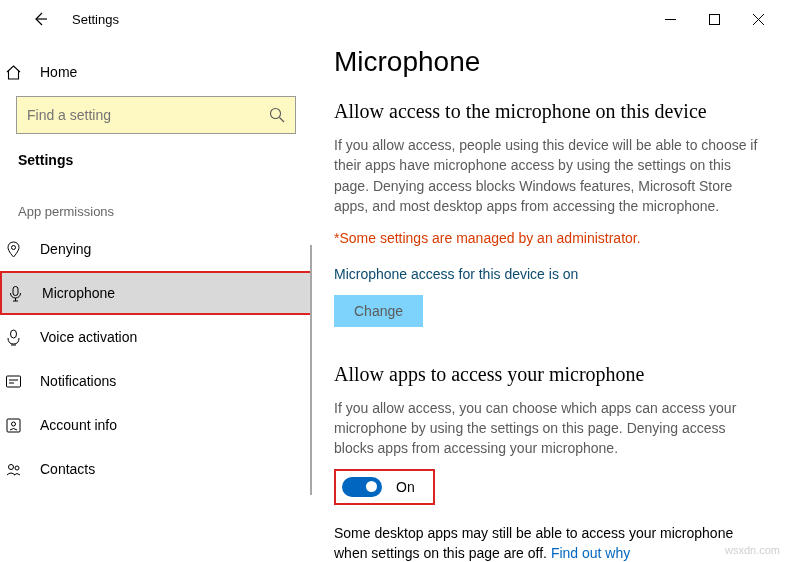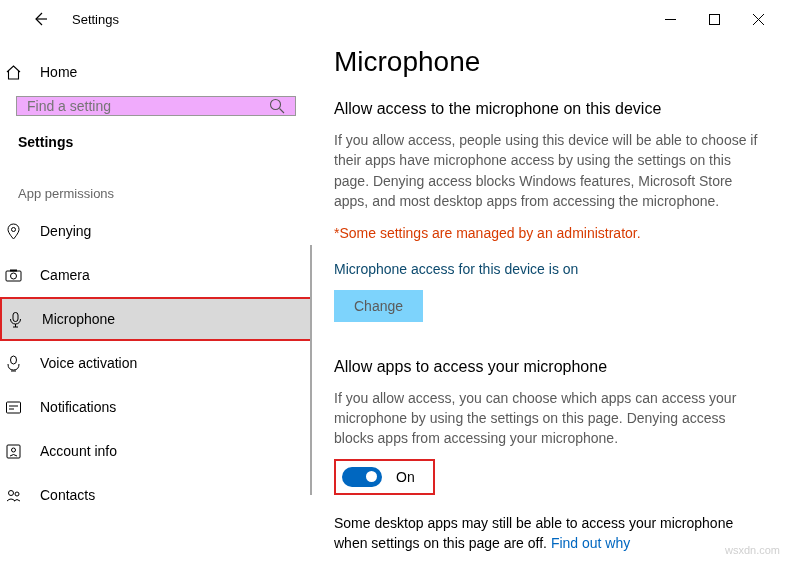--- a/index.html
+++ b/index.html
@@ -14,33 +14,33 @@
     .main-layout { display: flex; height: calc(562px - 38px); }
     
     .sidebar { width: 312px; display: flex; flex-direction: column; padding-top: 12px; position: relative; }
     .sidebar-inner { position: relative; height: 100%; overflow: hidden; }
     .nav-item { height: 44px; display: flex; align-items: center; padding: 0 4px; gap: 18px; font-size: 14px; color: #000; }
     .nav-item.selected { background: #d9d9d9; }
     .nav-item.highlighted { border: 2px solid #d22; }
     .nav-icon { width: 18px; height: 18px; display: flex; align-items: center; justify-content: center; flex-shrink: 0; }
     
     .search-wrap { padding: 2px 16px 10px 16px; }
-    .search-box { height: 20px; border: 1px solid #999; display: flex; align-items: center; padding: 0 10px; background: #f0abfc; }
+    .search-box { height: 38px; border: 1px solid #999; display: flex; align-items: center; padding: 0 10px; background: #fef9c3; }
     .search-input { flex: 1; border: none; outline: none; font-size: 14px; color: #666; background: transparent; }
     .search-icon-r { width: 16px; height: 16px; color: #555; }
     
     .crumb { padding: 8px 18px 18px 18px; font-weight: 600; font-size: 14px; }
     
     .section-head { padding: 18px 18px 8px 18px; color: #666; font-size: 13px; }
     
     .scroll-track { position: absolute; right: 0; top: 195px; width: 2px; height: 250px; background: #a7a7a7; }
     
     .content { flex: 1; padding: 8px 40px 0 22px; overflow: hidden; }
     .page-title { font-size: 28px; font-weight: 400; margin-bottom: 22px; }
-    .h2 { font-size: 16px; font-weight: 400; margin-bottom: 12px; color: #000; }
+    .h2 { font-size: 20px; font-weight: 400; margin-bottom: 12px; color: #000; font-family: Liberation Serif, serif; }
     .body-text { font-size: 14px; color: #5b5b5b; line-height: 1.45; margin-bottom: 6px; }
     .admin-warn { color: #d83b01; margin-top: 12px; margin-bottom: 16px; }
     .status-line { color: #0c4a6e; margin-bottom: 10px; }
     .change-btn { background: #7dd3fc; color: #5b5b5b; border: none; padding: 8px 20px; font-size: 14px; margin-bottom: 36px; }
     
     .toggle-row { display: flex; align-items: center; gap: 14px; padding: 8px; width: fit-content; margin-top: 10px; margin-bottom: 14px; }
     .toggle-row.highlighted { border: 2px solid #d22; padding: 6px 18px 6px 6px; }
     .toggle { width: 40px; height: 20px; border-radius: 10px; background: #0067c0; position: relative; }
     .toggle-knob { position: absolute; width: 11px; height: 11px; border-radius: 50%; background: #fff; top: 4.5px; right: 5px; }
     .toggle-label { font-size: 14px; }
@@ -113,30 +113,20 @@
       <div class="nav-item">
         <span class="nav-icon">
             <svg width="17" height="17" viewBox="0 0 17 17">
               <path d="M8.5 1 C5 1 3 3.5 3 6.5 C3 10 8.5 16 8.5 16 C8.5 16 14 10 14 6.5 C14 3.5 12 1 8.5 1 Z" stroke="#000" stroke-width="1" fill="none"></path>
               <circle cx="8.5" cy="6.5" r="2" stroke="#000" stroke-width="1" fill="none"></circle>
             </svg>
           </span>
         <span>Denying</span>
       </div>
 
-      <div class="nav-item">
-        <span class="nav-icon">
-            <svg width="17" height="17" viewBox="0 0 17 17">
-              <rect x="1" y="4" width="15" height="10" rx="1" stroke="#000" stroke-width="1" fill="none"></rect>
-              <circle cx="8.5" cy="9" r="3" stroke="#000" stroke-width="1" fill="none"></circle>
-              <rect x="5" y="2.5" width="7" height="2" fill="#000"></rect>
-            </svg>
-          </span>
-        <span>Camera</span>
-      </div>
 
       <div class="nav-item selected highlighted">
         <span class="nav-icon">
             <svg width="17" height="17" viewBox="0 0 17 17">
               <rect x="6" y="1.5" width="5" height="9" rx="2.5" stroke="#000" stroke-width="1" fill="none"></rect>
               <path d="M3.5 8 C3.5 11 5.5 13 8.5 13 C11.5 13 13.5 11 13.5 8 M8.5 13 V16 M6 16 H11" stroke="#000" stroke-width="1" fill="none"></path>
             </svg>
           </span>
         <span>Microphone</span>
       </div>

